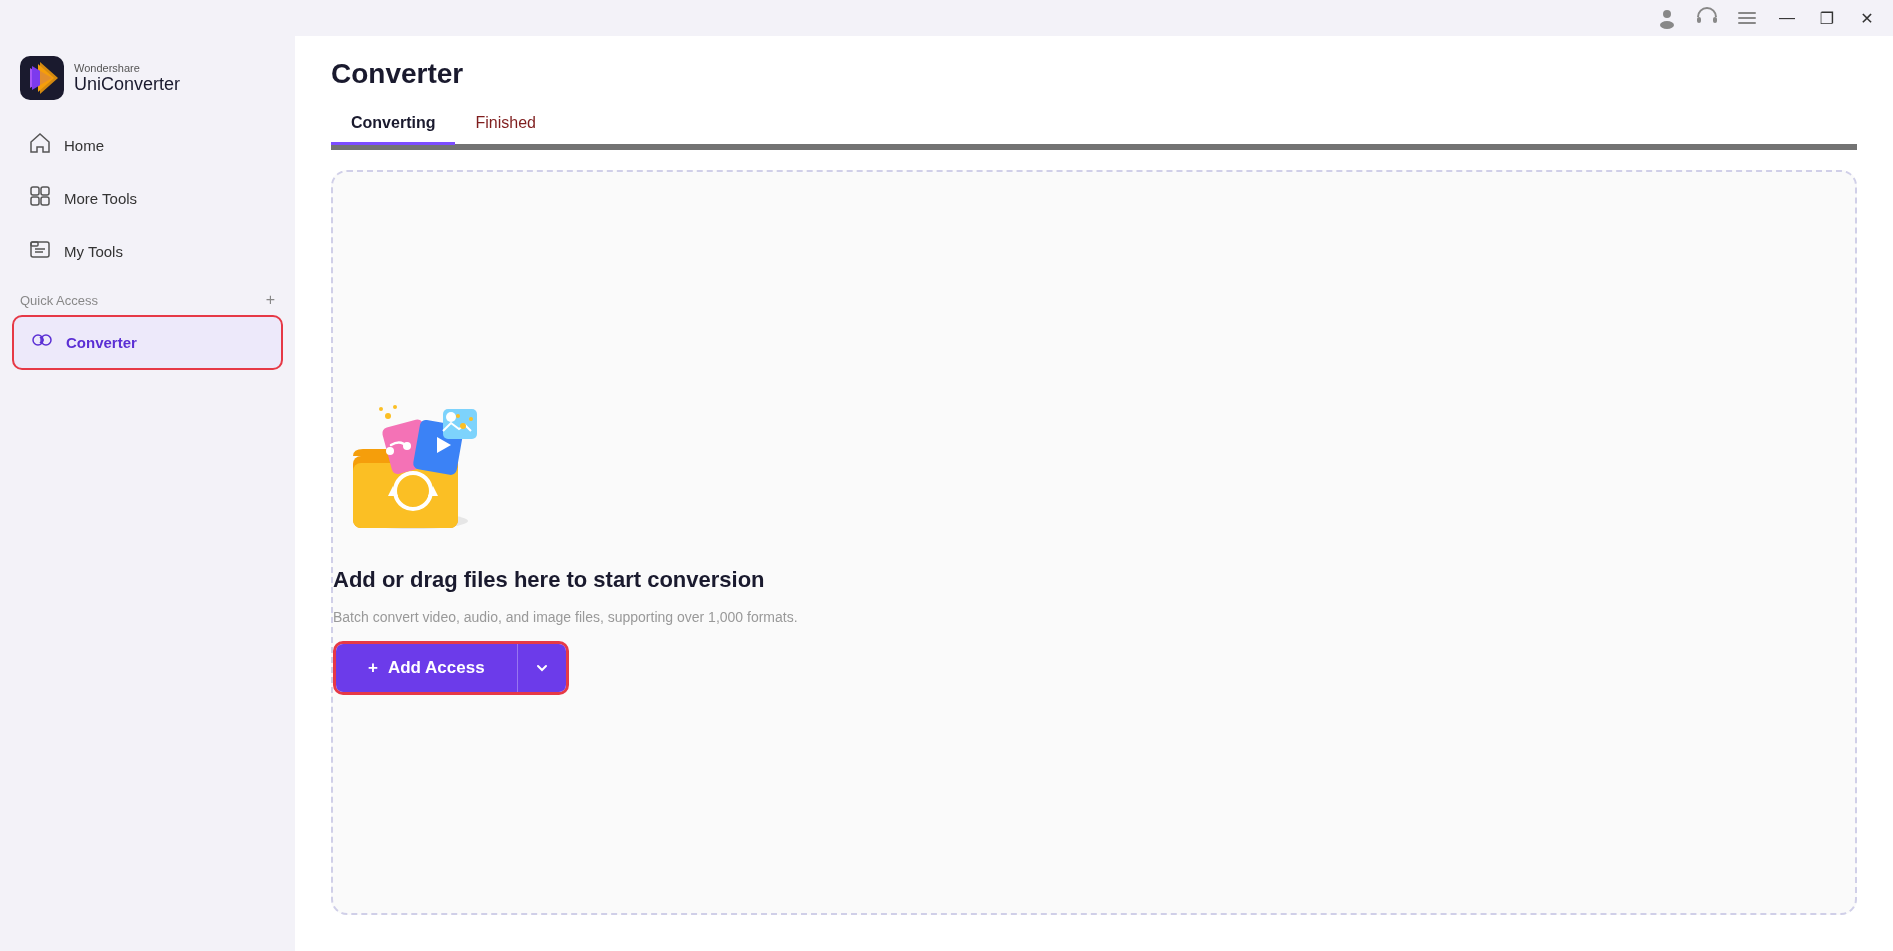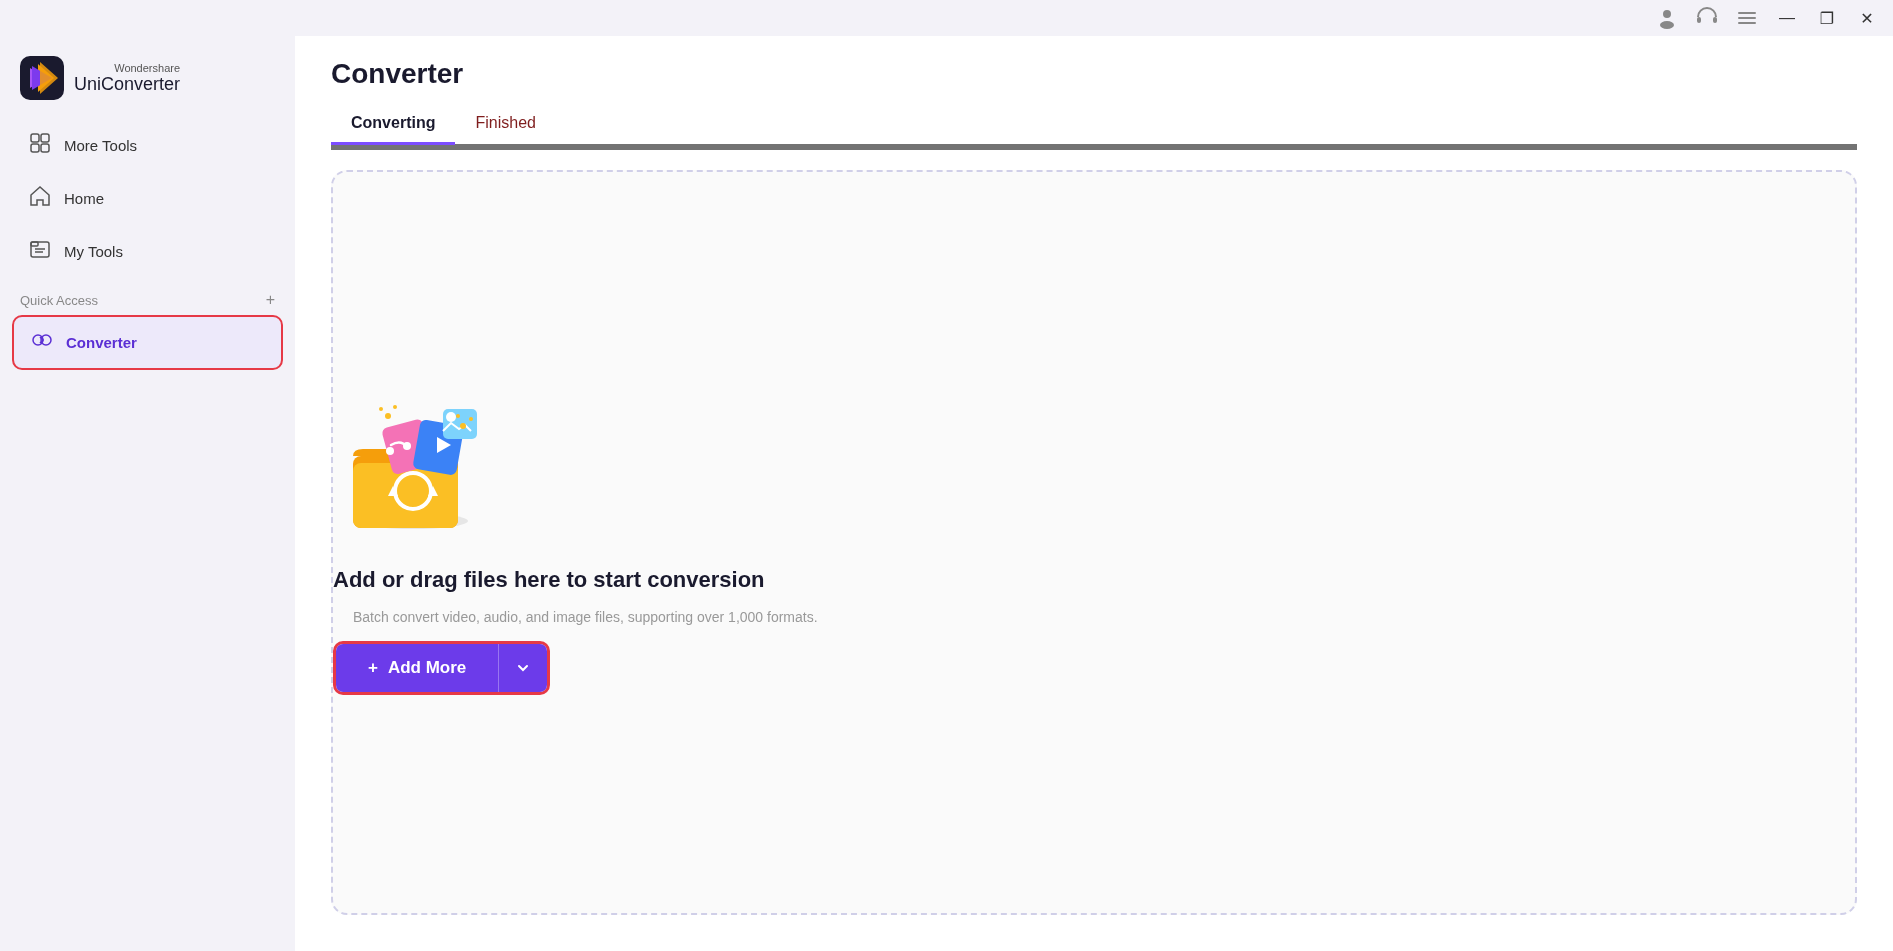--- a/index.html
+++ b/index.html
@@ -72,21 +72,20 @@
       gap: 10px;
     }
     .logo-icon {
       width: 44px;
       height: 44px;
       flex-shrink: 0;
     }
     .logo-text {
       display: flex;
       flex-direction: column;
-      align-items: flex-end;
     }
     .logo-text-top {
       font-size: 11px;
       color: #555;
       font-weight: 400;
     }
     .logo-text-bottom {
       font-size: 18px;
       font-weight: 400;
       color: #1a1a2e;
@@ -216,21 +215,20 @@
     .drop-title {
       font-size: 22px;
       font-weight: 700;
       color: #1a1a2e;
       text-align: center;
     }
     .drop-subtitle {
       font-size: 14px;
       color: #999;
       text-align: center;
-      margin-left: 20px;
     }
 
     
     .add-files-container {
       display: flex;
       border: 3px solid #e63946;
       border-radius: 10px;
       overflow: hidden;
       cursor: pointer;
     }
@@ -307,36 +305,36 @@
         <span class="logo-text-top">Wondershare</span>
         <span class="logo-text-bottom">UniConverter</span>
       </div>
     </div>
 
     <div class="sidebar-nav">
 
       <div class="sidebar-item">
         <span class="sidebar-item-icon">
           <svg width="22" height="22" viewBox="0 0 22 22" fill="none">
+            <path d="M2 10L11 2L20 10V20H14v-5H8v5H2V10Z" stroke="#555" stroke-width="1.5" fill="none"></path>
+          </svg>
+        </span>
+        <span>Home</span>
+      </div>
+
+      <div class="sidebar-item">
+        <span class="sidebar-item-icon">
+          <svg width="22" height="22" viewBox="0 0 22 22" fill="none">
             <rect x="2" y="2" width="8" height="8" rx="2" stroke="#555" stroke-width="1.5" fill="none"></rect>
             <rect x="2" y="12" width="8" height="8" rx="2" stroke="#555" stroke-width="1.5" fill="none"></rect>
             <rect x="12" y="2" width="8" height="8" rx="2" stroke="#555" stroke-width="1.5" fill="none"></rect>
             <rect x="12" y="12" width="8" height="8" rx="2" stroke="#555" stroke-width="1.5" fill="none"></rect>
           </svg>
         </span>
         <span>More Tools</span>
-      </div>
-
-      <div class="sidebar-item">
-        <span class="sidebar-item-icon">
-          <svg width="22" height="22" viewBox="0 0 22 22" fill="none">
-            <path d="M2 10L11 2L20 10V20H14v-5H8v5H2V10Z" stroke="#555" stroke-width="1.5" fill="none"></path>
-          </svg>
-        </span>
-        <span>Home</span>
       </div>
 
       <div class="sidebar-item">
         <span class="sidebar-item-icon">
           <svg width="22" height="22" viewBox="0 0 22 22" fill="none">
             <rect x="2" y="4" width="18" height="15" rx="2" stroke="#555" stroke-width="1.5" fill="none"></rect>
             <rect x="2" y="4" width="7" height="4" rx="1" stroke="#555" stroke-width="1.5" fill="none"></rect>
             <line x1="6" y1="11" x2="16" y2="11" stroke="#555" stroke-width="1.5"></line>
             <line x1="6" y1="14" x2="14" y2="14" stroke="#555" stroke-width="1.5"></line>
           </svg>
@@ -419,21 +417,21 @@
             <circle cx="125" cy="25" r="2" fill="#fbbf24"></circle>
           </svg>
         </div>
 
         <div class="drop-title">Add or drag files here to start conversion</div>
         <div class="drop-subtitle">Batch convert video, audio, and image files, supporting over 1,000 formats.</div>
 
         <div class="add-files-container">
           <button class="add-files-main">
             <span>+</span>
-            <span>Add More</span>
+            <span>Add Access</span>
           </button>
           <button class="add-files-dropdown">
             <svg width="16" height="16" viewBox="0 0 16 16" fill="none">
               <path d="M4 6l4 4 4-4" stroke="white" stroke-width="2" stroke-linecap="round"></path>
             </svg>
           </button>
         </div>
 
       </div>
     </div>

